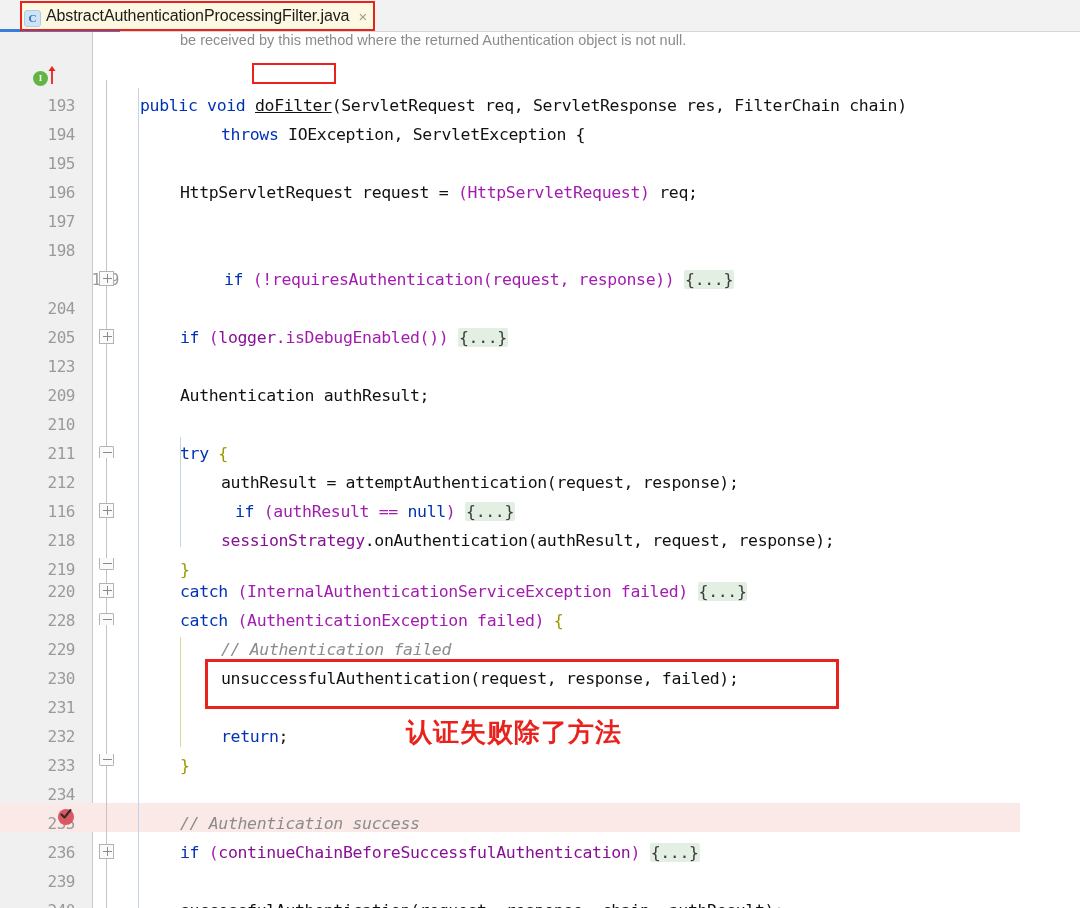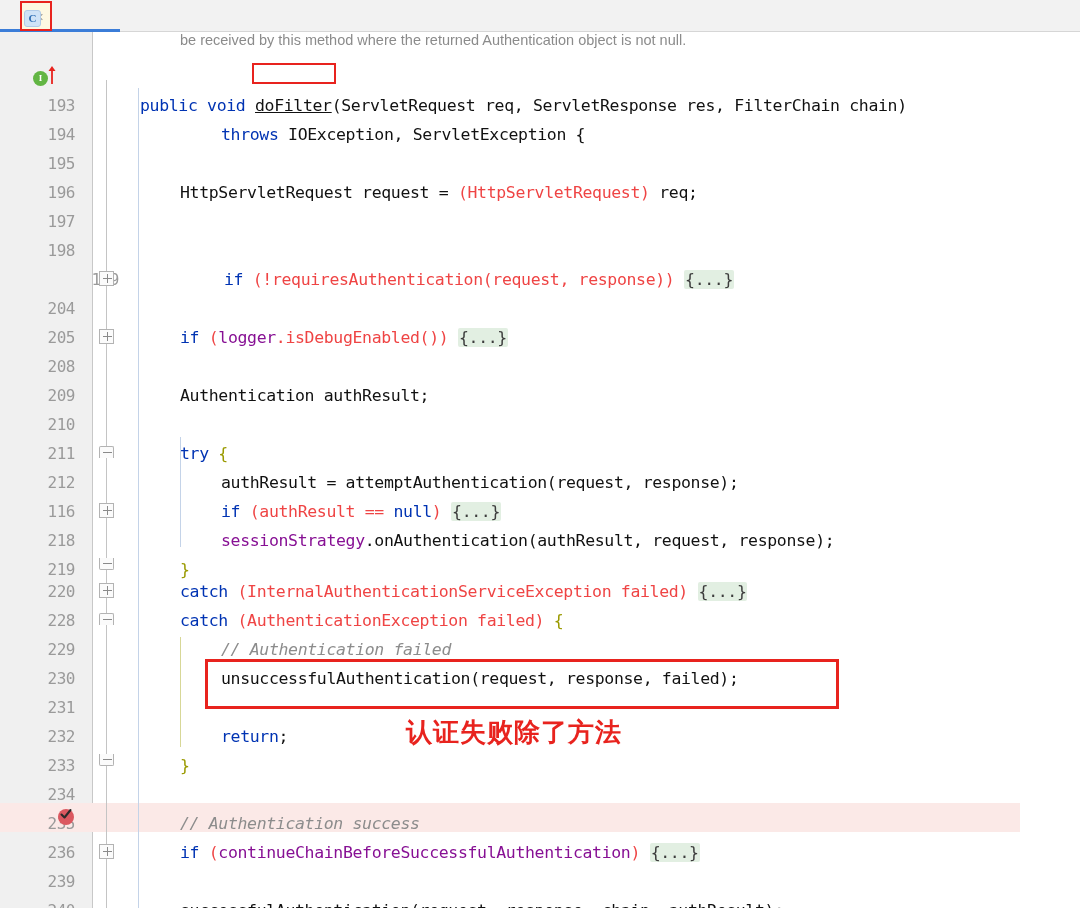--- a/index.html
+++ b/index.html
@@ -111,21 +111,21 @@
     line-height: 24px;
     font-family: "Liberation Sans", sans-serif;
     font-size: 14.5px;
     color: #8b8b8b;
     white-space: pre;
   }
 
   
   .kw   { color: #0033b3; }
   .field{ color: #871094; }
-  .paren{ color: #ef4444; }
+  .paren{ color: #a21caf; }
   .brace{ color: #9a9a00; }
   .cmt  { color: #8c8c8c; font-style: italic; }
   .fold { background: #e2efe2; color: #3c3c3c; padding: 0 1px; border-radius: 2px; }
   .link { text-decoration: underline; color: #111111; }
 
   
   .guide {
     position: absolute; width: 1px;
     background: #c4d3e8;
   }
@@ -206,20 +206,21 @@
     white-space: nowrap;
   }
 </style>
 </head>
 <body>
 
 <div id="tabbar">
   <div id="tab-underline"></div>
   <div id="tab-active">
     <span class="class-icon">C</span>
+    <span id="tab-label" style="margin-left:20px;">AbstractAuthenticationProcessingFilter.java</span>
     <span id="tab-close">×</span>
   </div>
 </div>
 
 <div id="editor">
   <div id="gutter-bg"></div>
   <div id="gutter-sep"></div>
   <div id="fold-rail"></div>
   <div id="fold-rail-line"></div>
 
@@ -272,21 +273,21 @@
     <div class="lnum">204</div>
   </div>
 
   <div class="row" style="top:291px;">
     <div class="lnum">205</div>
     <div class="code" style="left:180px;"><span class="kw">if</span><span class="paren"> (</span><span class="field">logger</span><span class="paren">.isDebugEnabled())</span> <span class="fold">{...}</span></div>
   </div>
   <div class="foldmark plus" style="top:297px;"></div>
 
   <div class="row" style="top:320px;">
-    <div class="lnum">208</div>
+    <div class="lnum">123</div>
   </div>
 
   <div class="row" style="top:349px;">
     <div class="lnum">209</div>
     <div class="code" style="left:180px;">Authentication authResult;</div>
   </div>
 
   <div class="row" style="top:378px;">
     <div class="lnum">210</div>
   </div>
@@ -297,21 +298,21 @@
   </div>
   <div class="foldmark cap-top" style="top:414px;"></div>
 
   <div class="row" style="top:436px;">
     <div class="lnum">212</div>
     <div class="code" style="left:221px;">authResult = attemptAuthentication(request, response);</div>
   </div>
 
   <div class="row" style="top:465px;">
     <div class="lnum">116</div>
-    <div class="code" style="left:221px;"><span class="kw">if</span><span class="paren"> (authResult == </span><span class="kw">null</span><span class="paren">)</span> <span class="fold">{...}</span></div>
+    <div class="code" style="left:235px;"><span class="kw">if</span><span class="paren"> (authResult == </span><span class="kw">null</span><span class="paren">)</span> <span class="fold">{...}</span></div>
   </div>
   <div class="foldmark plus" style="top:471px;"></div>
 
   <div class="row" style="top:494px;">
     <div class="lnum">218</div>
     <div class="code" style="left:221px;"><span class="field">sessionStrategy</span><span>.onAuthentication(authResult, request, response);</span></div>
   </div>
 
   <div class="row" style="top:523px;">
     <div class="lnum">219</div>

